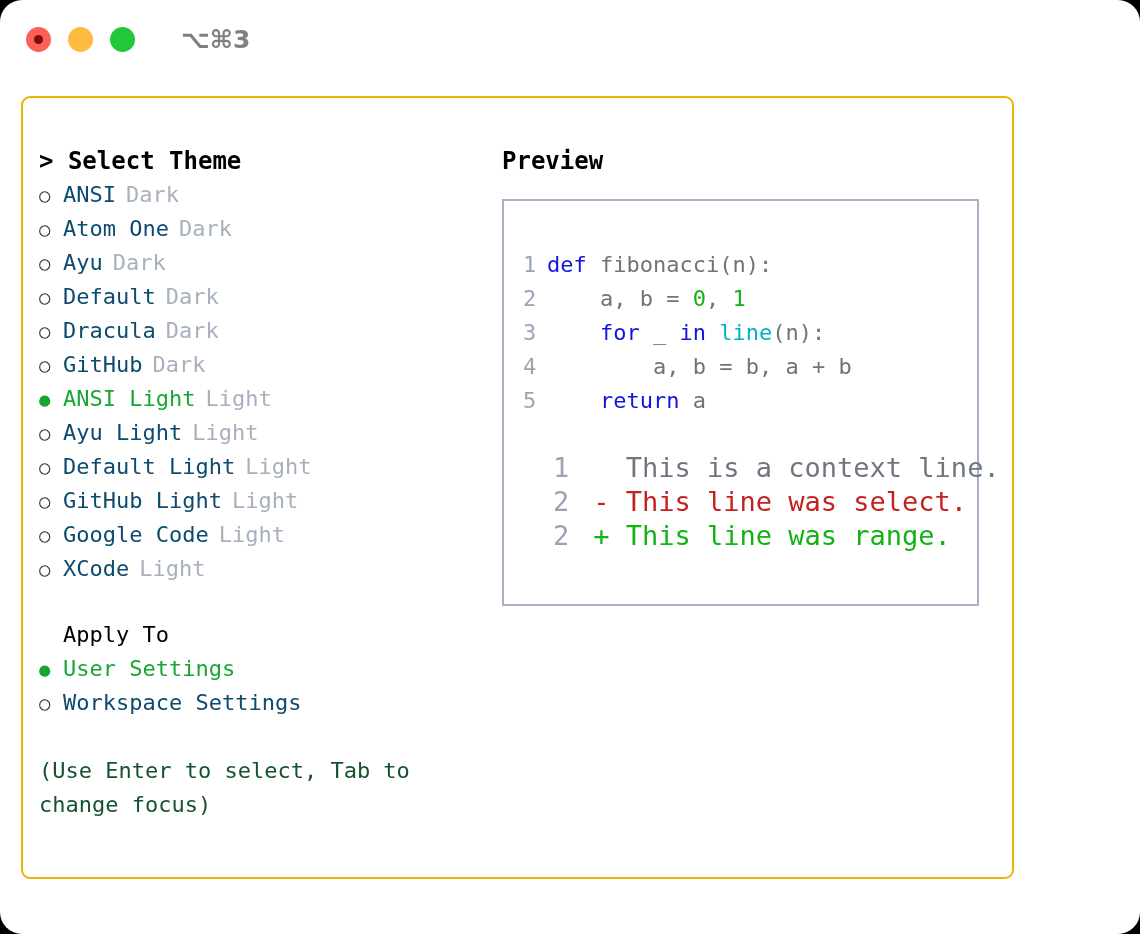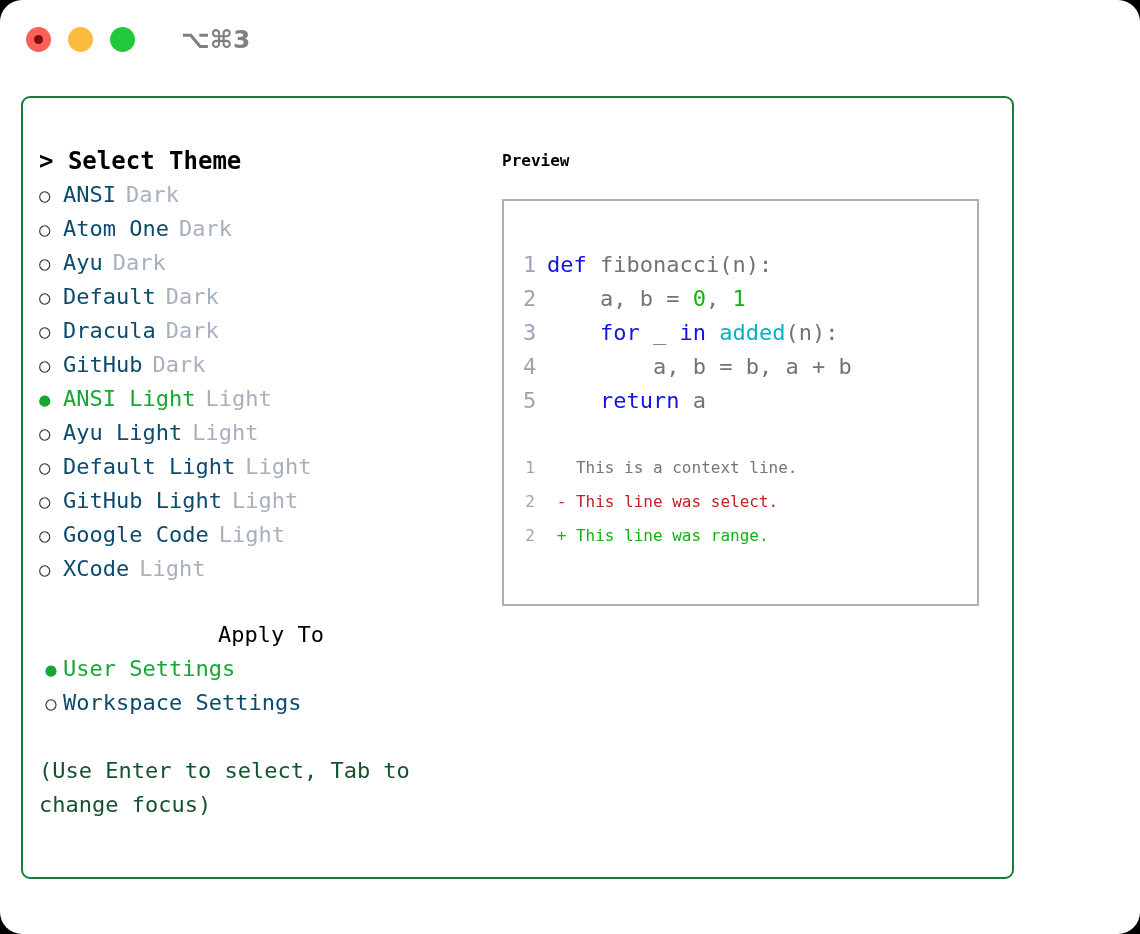--- a/index.html
+++ b/index.html
@@ -73,21 +73,21 @@
     white-space: pre;
   }
 
   
   #panel {
     position: absolute;
     left: 21px;
     top: 96px;
     width: 993px;
     height: 783px;
-    border: 2px solid #15803d;
+    border: 2px solid #eab308;
     border-radius: 9px;
     box-sizing: border-box;
     background: #ffffff;
   }
 
   #content {
     position: absolute;
     left: 0;
     top: 0;
     width: 100%;
@@ -126,21 +126,21 @@
     display: inline-block;
   }
   .opt-row.selected .bullet { color: #16a733; }
   .opt-label { color: #0c4a6e; }
   .opt-row.selected .opt-label { color: #16a733; }
   .opt-kind {
     color: #a8b0bd;
     margin-left: 10px;
   }
 
-  #apply-block { margin-top: 32px; text-align: center; }
+  #apply-block { margin-top: 32px; }
   #apply-header {
     font-size: 22px;
     color: #000000;
     line-height: 34px;
     white-space: pre;
     padding-left: 24px;
   }
 
   #hint {
     margin-top: 34px;
@@ -152,21 +152,21 @@
   }
 
   
   #right-col {
     position: absolute;
     left: 479px;
     top: 46px;
     width: 490px;
   }
   #preview-header {
-    font-size: 16px;
+    font-size: 24px;
     font-weight: bold;
     color: #000000;
     line-height: 34px;
   }
   #preview-box {
     margin-top: 21px;
     width: 477px;
     height: 407px;
     border: 2px solid #a7b1c2;
     box-sizing: border-box;
@@ -197,23 +197,24 @@
   .num  { color: #12b312; }
   .plain{ color: #737373; }
 
   #diff-area {
     position: absolute;
     left: 19px;
     top: 250px;
     right: 6px;
   }
   .diff-line {
-    font-size: 16px;
-    line-height: 34px;
-    white-space: pre;
+    font-size: 27px;
+    line-height: 34px;
+    white-space: pre;
+    margin-left: 30px;
   }
   .diff-ctx { color: #6f7680; }
   .diff-del { color: #c62121; }
   .diff-add { color: #12b312; }
 </style>
 </head>
 <body>
 
 <div id="page">
 
@@ -258,21 +259,21 @@
 
         <div id="hint">(Use Enter to select, Tab to change focus)</div>
       </div>
 
       <div id="right-col">
         <div id="preview-header">Preview</div>
         <div id="preview-box">
           <div id="code-area">
               <div class="code-line"><span class="lineno">1</span><span class="kw">def </span><span class="plain">fibonacci(n):</span></div>
               <div class="code-line"><span class="lineno">2</span><span class="plain">    a, b = </span><span class="num">0</span><span class="plain">, </span><span class="num">1</span></div>
-              <div class="code-line"><span class="lineno">3</span><span class="plain">    </span><span class="kw">for</span><span class="plain"> _ </span><span class="kw">in</span><span class="plain"> </span><span class="fn">added</span><span class="plain">(n):</span></div>
+              <div class="code-line"><span class="lineno">3</span><span class="plain">    </span><span class="kw">for</span><span class="plain"> _ </span><span class="kw">in</span><span class="plain"> </span><span class="fn">line</span><span class="plain">(n):</span></div>
               <div class="code-line"><span class="lineno">4</span><span class="plain">        a, b = b, a + b</span></div>
               <div class="code-line"><span class="lineno">5</span><span class="plain">    </span><span class="kw">return</span><span class="plain"> a</span></div>
             </div>
           <div id="diff-area">
               <div class="diff-line"><span class="lineno">1</span><span class="diff-ctx">   This is a context line.</span></div>
               <div class="diff-line"><span class="lineno">2</span><span class="diff-del"> - This line was select.</span></div>
               <div class="diff-line"><span class="lineno">2</span><span class="diff-add"> + This line was range.</span></div>
             </div>
         </div>
       </div>

